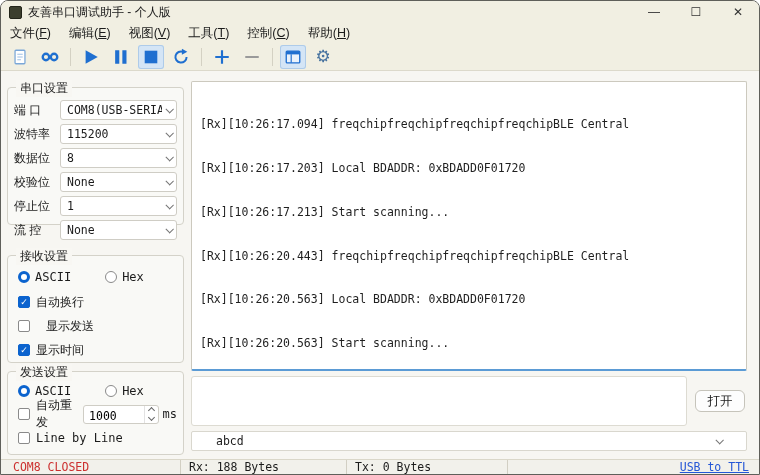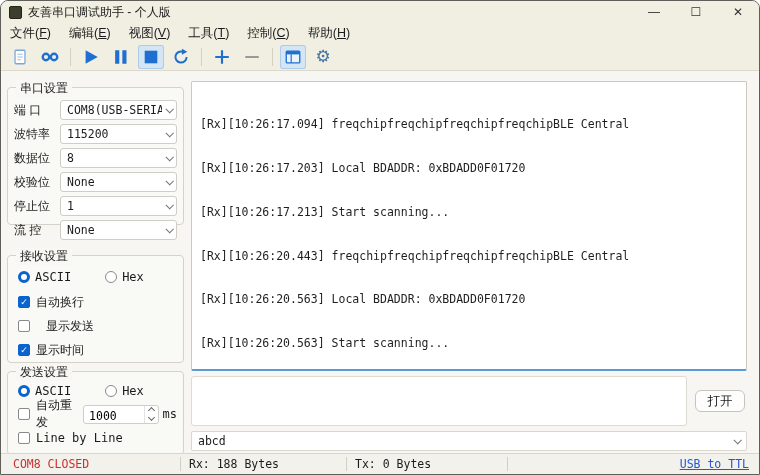--- a/index.html
+++ b/index.html
@@ -66,26 +66,26 @@
   .log-box{ position:absolute; left:190px; top:80px; width:556px; height:290px; background:#fff;
     border:1px solid #ccc9be; border-bottom:2px solid #5b9bd5; border-radius:2px;
     padding:6px 8px; font-family:"DejaVu Sans Mono",monospace; font-size:11.5px; color:#1f1f1f; line-height:14.6px;
     white-space:pre; overflow:hidden; }
   .send-area{ position:absolute; left:190px; top:375px; width:496px; height:50px; background:#fff;
     border:1px solid #dddbd2; border-radius:3px; resize:none; outline:none; font-family:"DejaVu Sans Mono",monospace; font-size:12px; }
   .open-btn{ position:absolute; left:694px; top:389px; width:50px; height:22px; background:#fdfdfd;
     border:1px solid #c6c4bb; border-radius:6px; font-size:12.5px; color:#1b1b1b;
     display:flex; align-items:center; justify-content:center; }
   .send-combo{ position:absolute; left:190px; top:430px; width:556px; height:20px; background:#fff;
-    border:1px solid #d9d7ce; border-radius:2px; display:flex; align-items:center; padding:0 6px; }
+    border:1px solid #d9d7ce; border-radius:2px; display:flex; align-items:center; padding:0 24px; }
   .send-combo input{ flex:1; border:none; outline:none; background:transparent;
     font-family:"DejaVu Sans Mono",monospace; font-size:11.5px; color:#1b1b1b; }
 
   
-  .statusbar{ position:absolute; left:0; bottom:0; right:0; height:21px; background:#f2f1eb;
+  .statusbar{ position:absolute; left:0; bottom:0; right:0; height:15px; background:#f2f1eb;
     border-top:1px solid #dad7c9; display:flex; align-items:center;
     font-family:"DejaVu Sans Mono",monospace; font-size:11.5px; color:#1b1b1b; }
   .sb-sep{ width:1px; height:14px; background:#d2cfc3; }
   .sb-status{ width:179px; padding-left:12px; color:#cc2f2f; }
   .sb-rx{ width:165px; padding-left:8px; }
   .sb-tx{ width:160px; padding-left:8px; }
   .sb-spacer{ flex:1; }
   .sb-link{ padding-right:10px; color:#2456d6; text-decoration:underline; }
 </style>
 </head>

